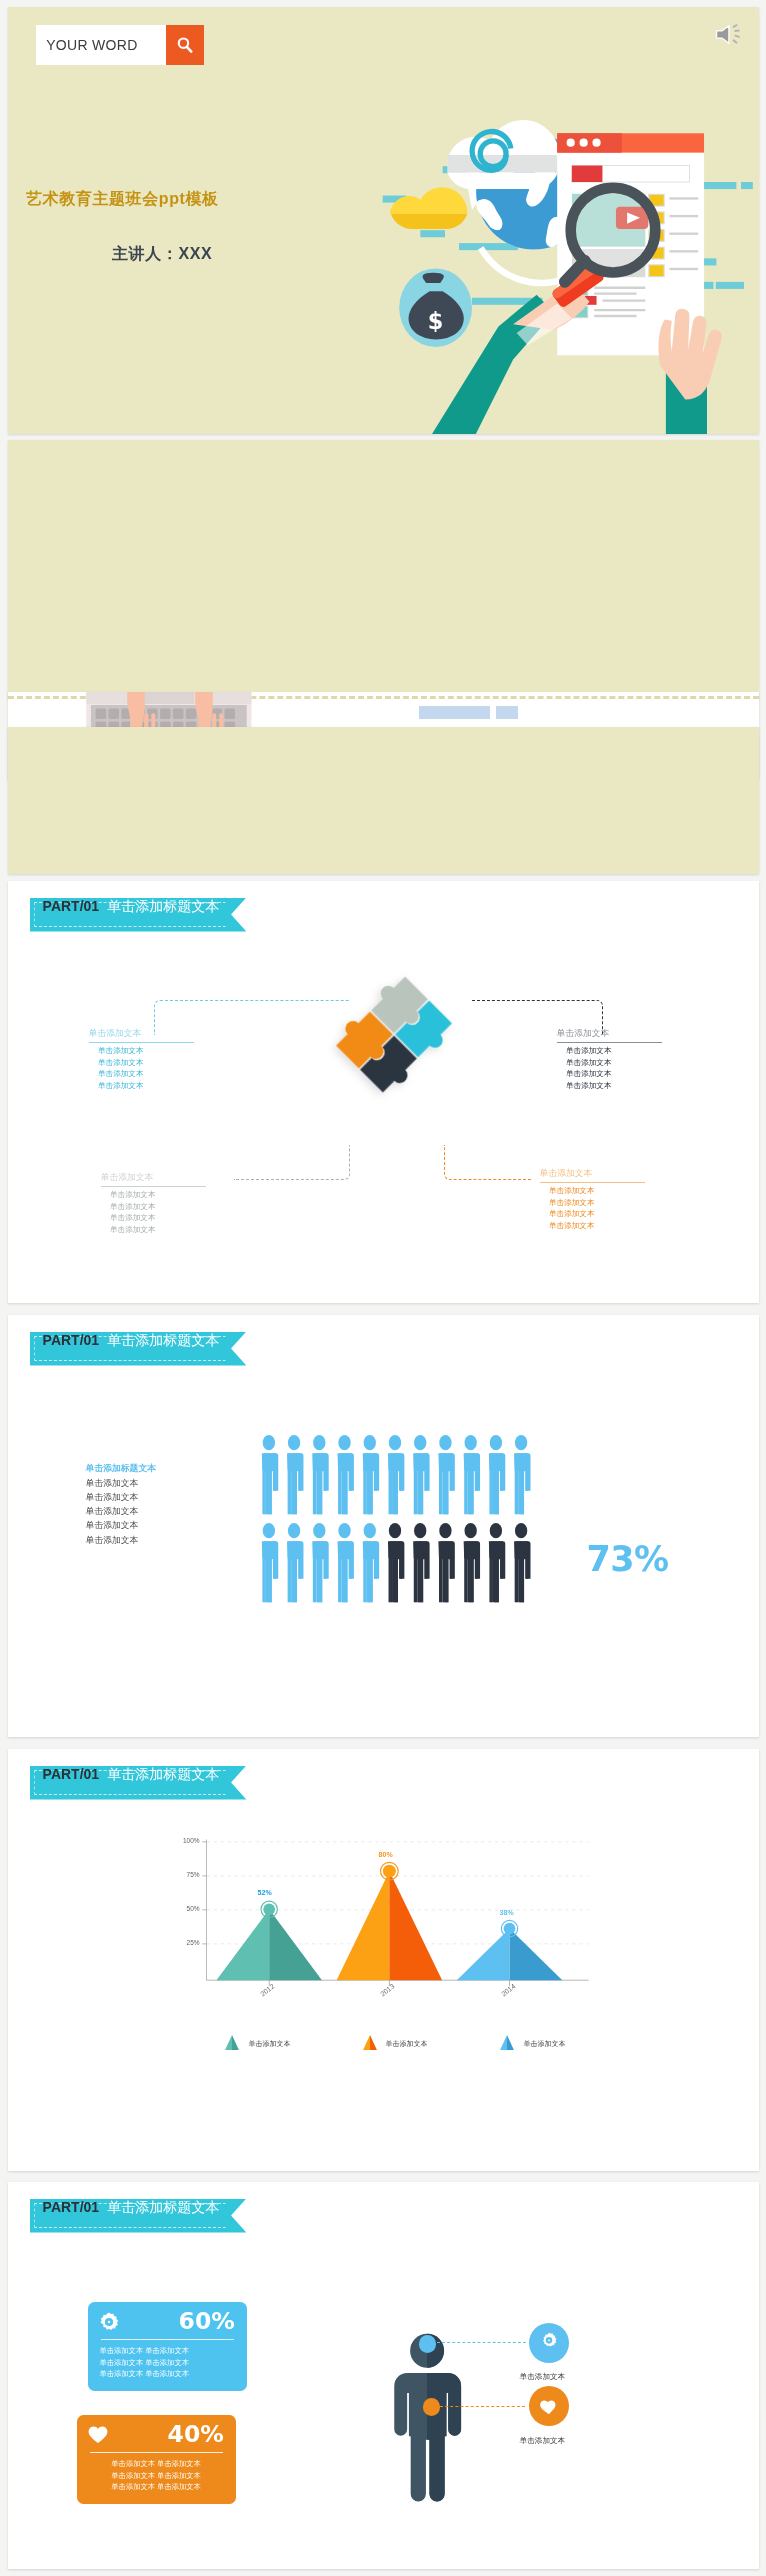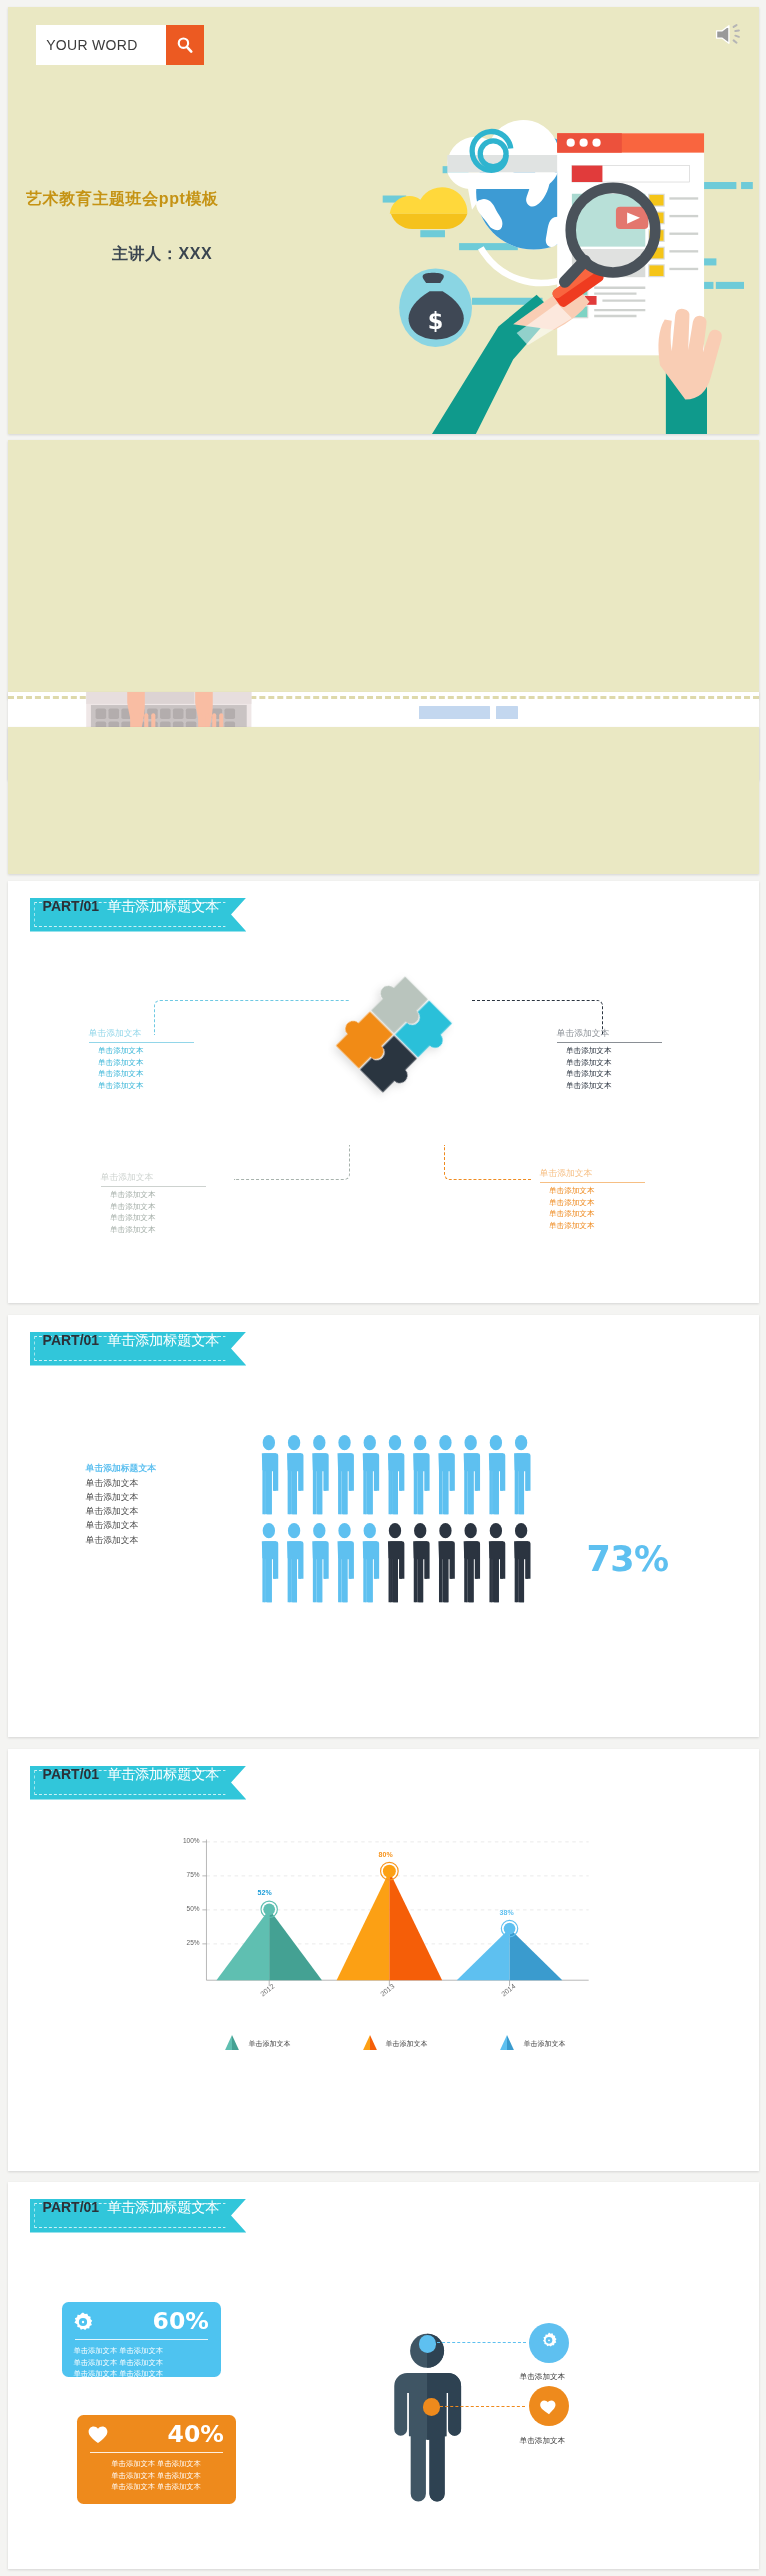--- a/index.html
+++ b/index.html
@@ -508,21 +508,21 @@
     <div class="leglab" style="left:516px;top:290px;">单击添加文本</div>
   </div>
 
   <div class="slide cslide" id="s8">
     <div class="ribbon" style="top:16.5px;">
       <div class="inner"></div>
       <span class="part">PART/01</span>
       <span class="ttl">单击添加标题文本</span>
     </div>
 
-    <div class="card" style="left:54px;top:120px;width:159px;height:75px;background:#4ec3f0;">
+    <div class="card" style="left:80px;top:120px;width:159px;height:89px;background:#4ec3f0;">
       <div class="top">
         <svg width="20" height="20" viewBox="0 0 34 34">
           <path fill="#fff" d="M17 1l3.2 2.6L24.3 3l1.6 3.8 4 1.1-.3 4.1 3.1 2.7-2.2 3.5 1.6 3.8-3.7 1.9-.8 4.1-4.1-.3-2.8 3-3.5-2.2-3.9 1.5-1.9-3.6-4.1-.9.2-4.1L2.4 18l2.3-3.5L3.2 10.7l3.7-1.9.8-4.1 4.1.4L14.6 2z"></path>
           <circle cx="17" cy="17" r="7" fill="#4ec3f0"></circle>
             <circle cx="17" cy="17" r="2" fill="#fff"></circle>
         </svg>
         <span class="pct">60%</span>
       </div>
       <div class="hr"></div>
       <div class="txt">

